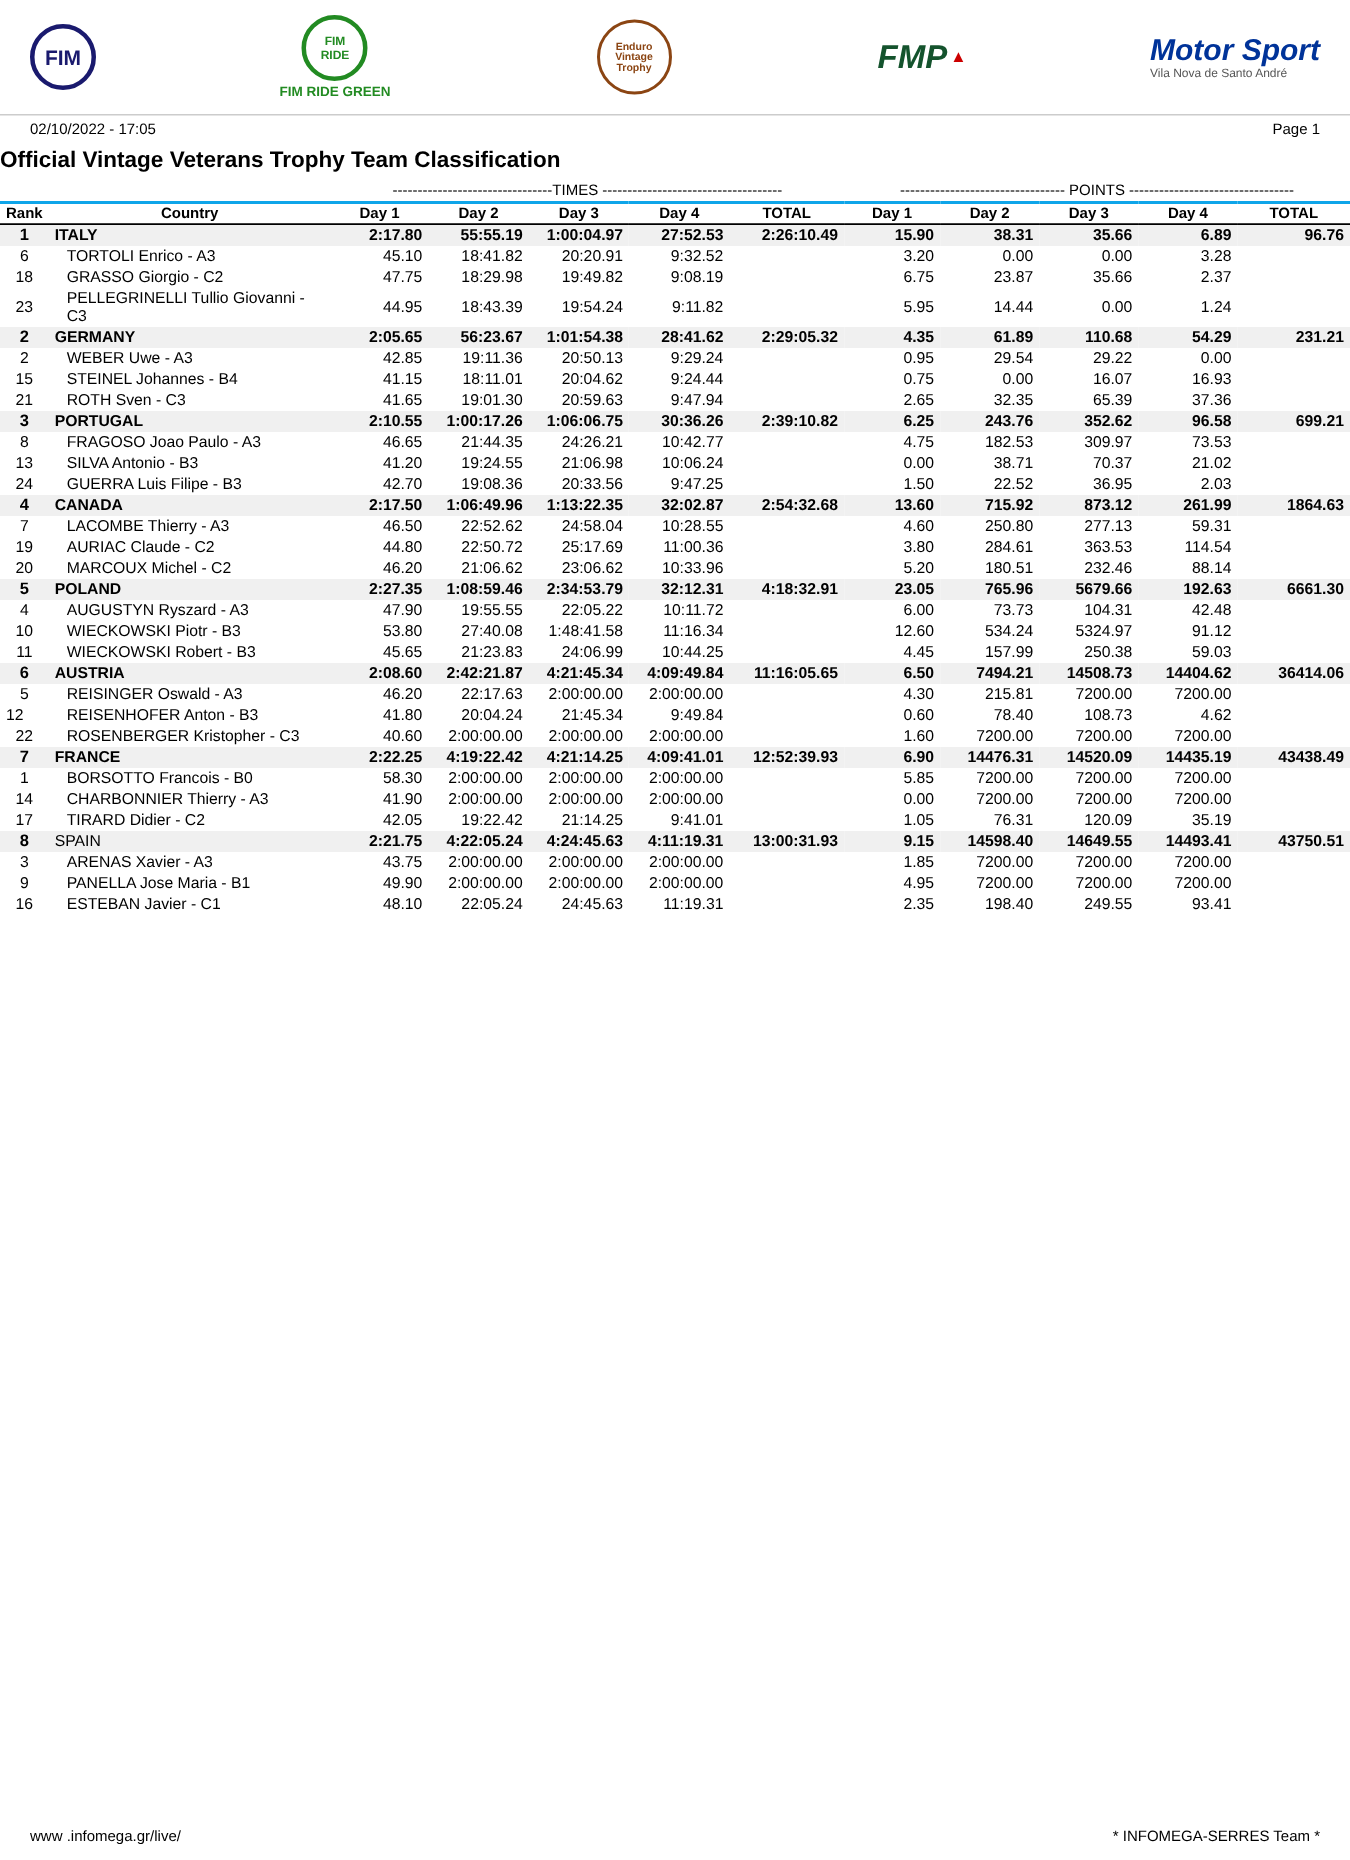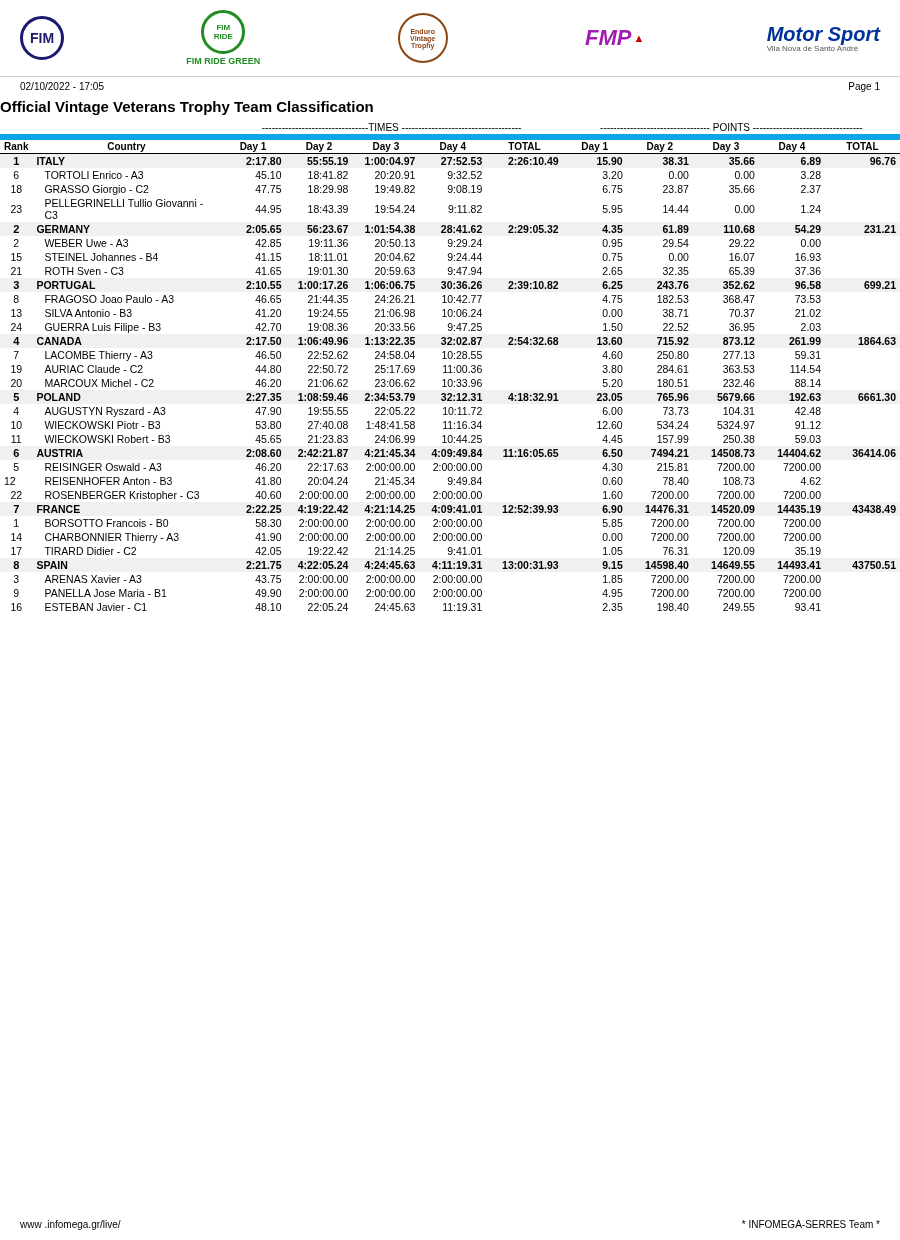--- a/index.html
+++ b/index.html
@@ -82,21 +82,21 @@
       text-align: center;
       font-weight: normal;
       font-size: 10px;
       padding: 1px 2px;
     }
     table thead tr.header-row-2 th {
       text-align: center;
       font-weight: bold;
       font-size: 10px;
       padding: 1px 4px;
-      border-top: 6px solid #0ea5e9;
+      border-top: 2px solid #0ea5e9;
       border-bottom: 1px solid #000;
     }
     td { padding: 1px 4px; }
     .col-rank { width: 28px; text-align: center; }
     .col-country { width: 200px; }
     .col-day { width: 68px; text-align: right; }
     .col-total { width: 78px; text-align: right; }
     .col-pts { width: 68px; text-align: right; }
     .col-pts-total { width: 78px; text-align: right; }
 
@@ -131,21 +131,21 @@
     <div class="green-text" style="font-size:9px; margin-top:2px;">FIM RIDE GREEN</div>
   </div>
 
   <div class="logo-enduro">
     <div class="logo-enduro-inner">
       Enduro<br>Vintage<br>Trophy
     </div>
   </div>
 
   <div class="logo-fmp">
-    <span style="font-size:22px; color:#a21caf; font-style:italic; font-weight:bold;">FMP</span>
+    <span style="font-size:22px; color:#14532d; font-style:italic; font-weight:bold;">FMP</span>
     <span style="font-size:11px; font-style:italic; color:#cc0000; margin-left:2px;">▲</span>
   </div>
 
   <div class="logo-motorsport">
     <span class="ms-title" style="font-size:20px; font-style:italic; font-weight:bold; color:#003399;">Motor Sport</span>
     <span class="ms-sub" style="font-size:8px; color:#555;">Vila Nova de Santo André</span>
   </div>
 </div>
 
 <div class="page-info">
@@ -311,21 +311,21 @@
       <tr class="rider-row">
       <td class="col-rank" style="text-align:center; font-weight:normal;">8</td>
       <td class="col-country" style="padding-left:12px;">FRAGOSO Joao Paulo  - A3</td>
       <td class="col-day">46.65</td>
       <td class="col-day">21:44.35</td>
       <td class="col-day">24:26.21</td>
       <td class="col-day">10:42.77</td>
       <td class="col-total"></td>
       <td class="col-pts">4.75</td>
       <td class="col-pts">182.53</td>
-      <td class="col-pts">368.47</td>
+      <td class="col-pts">309.97</td>
       <td class="col-pts">73.53</td>
       <td class="col-pts-total"></td>
     </tr>
       <tr class="rider-row">
       <td class="col-rank" style="text-align:center; font-weight:normal;">13</td>
       <td class="col-country" style="padding-left:12px;">SILVA Antonio  - B3</td>
       <td class="col-day">41.20</td>
       <td class="col-day">19:24.55</td>
       <td class="col-day">21:06.98</td>
       <td class="col-day">10:06.24</td>
@@ -569,21 +569,21 @@
       <td class="col-day">9:41.01</td>
       <td class="col-total"></td>
       <td class="col-pts">1.05</td>
       <td class="col-pts">76.31</td>
       <td class="col-pts">120.09</td>
       <td class="col-pts">35.19</td>
       <td class="col-pts-total"></td>
     </tr>
       <tr class="team-row">
     <td class="col-rank rank-cell">8</td>
-    <td class="col-country" style="font-weight:bold;">SPAIN</td>
+    <td class="col-country" style="font-weight:normal;">SPAIN</td>
     <td class="col-day">2:21.75</td>
     <td class="col-day">4:22:05.24</td>
     <td class="col-day">4:24:45.63</td>
     <td class="col-day">4:11:19.31</td>
     <td class="col-total">13:00:31.93</td>
     <td class="col-pts">9.15</td>
     <td class="col-pts">14598.40</td>
     <td class="col-pts">14649.55</td>
     <td class="col-pts">14493.41</td>
     <td class="col-pts-total" style="font-weight:bold;">43750.51</td>

